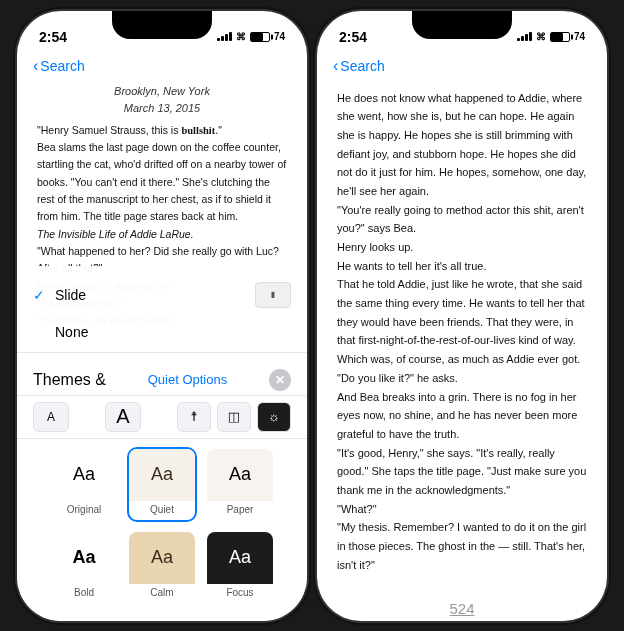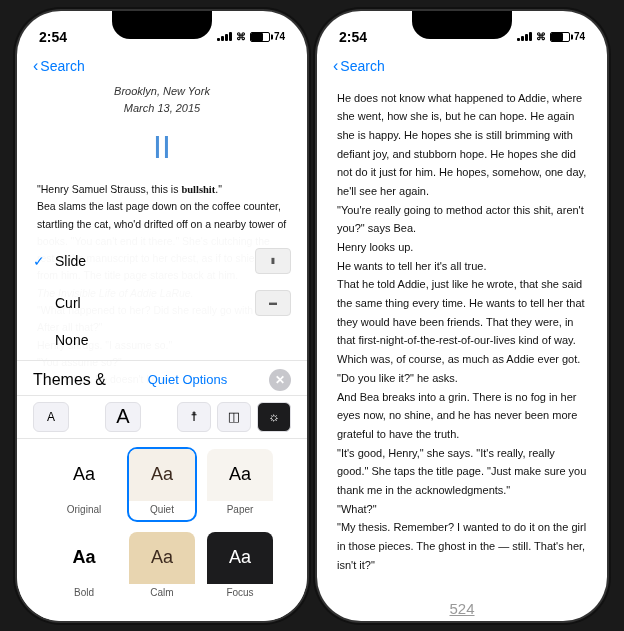--- a/index.html
+++ b/index.html
@@ -224,21 +224,21 @@
       justify-content: center;
       font-size: 8px;
       color: #555;
     }
 
     
     .themes-header-row {
       display: flex;
       align-items: center;
       justify-content: space-between;
-      padding: 8px 16px 4px;
+      padding: 16px 16px 4px;
     }
 
     .close-btn-circle {
       width: 22px;
       height: 22px;
       border-radius: 50%;
       background: #c7c7cc;
       display: flex;
       align-items: center;
       justify-content: center;
@@ -395,48 +395,40 @@
 
     <div class="nav-bar">
       <div class="back-btn">
         <span class="back-chevron">‹</span>
         <span>Search</span>
       </div>
     </div>
 
     <div class="book-content">
       <div class="book-location">Brooklyn, New York<br>March 13, 2015</div>
-      <div class="chapter-numeral">II</div>
       <div class="book-text">
         <p>"Henry Samuel Strauss, this is <span class="bold">bullshit</span>."</p>
         <p>Bea slams the last page down on the coffee counter, startling the cat, who'd drifted off on a nearby tower of books. "You can't end it there." She's clutching the rest of the manuscript to her chest, as if to shield it from him. The title page stares back at him.</p>
         <p><span class="italic">The Invisible Life of Addie LaRue.</span></p>
         <p>"What happened to her? Did she really go with Luc? After all that?"</p>
         <p>Henry shrugs. "I assume so."</p>
         <p>"You assume so?"</p>
         <p>The truth is, he doesn't know.</p>
       </div>
     </div>
 
     <div class="theme-panel">
 
       <div class="transition-options">
         <div class="transition-option">
           <div class="label">
             <span class="check-mark">✓</span>
             <span>Slide</span>
           </div>
           <div class="transition-thumb">▮</div>
-        </div>
-        <div class="transition-option">
-          <div class="label">
-            <span class="check-mark" style="color:transparent">✓</span>
-            <span>Curl</span>
-          </div>
-          <div class="transition-thumb">▬</div>
         </div>
         <div class="transition-option">
           <div class="label">
             <span class="check-mark" style="color:transparent">✓</span>
             <span>None</span>
           </div>
           <div style="width:36px"></div>
         </div>
       </div>
 

